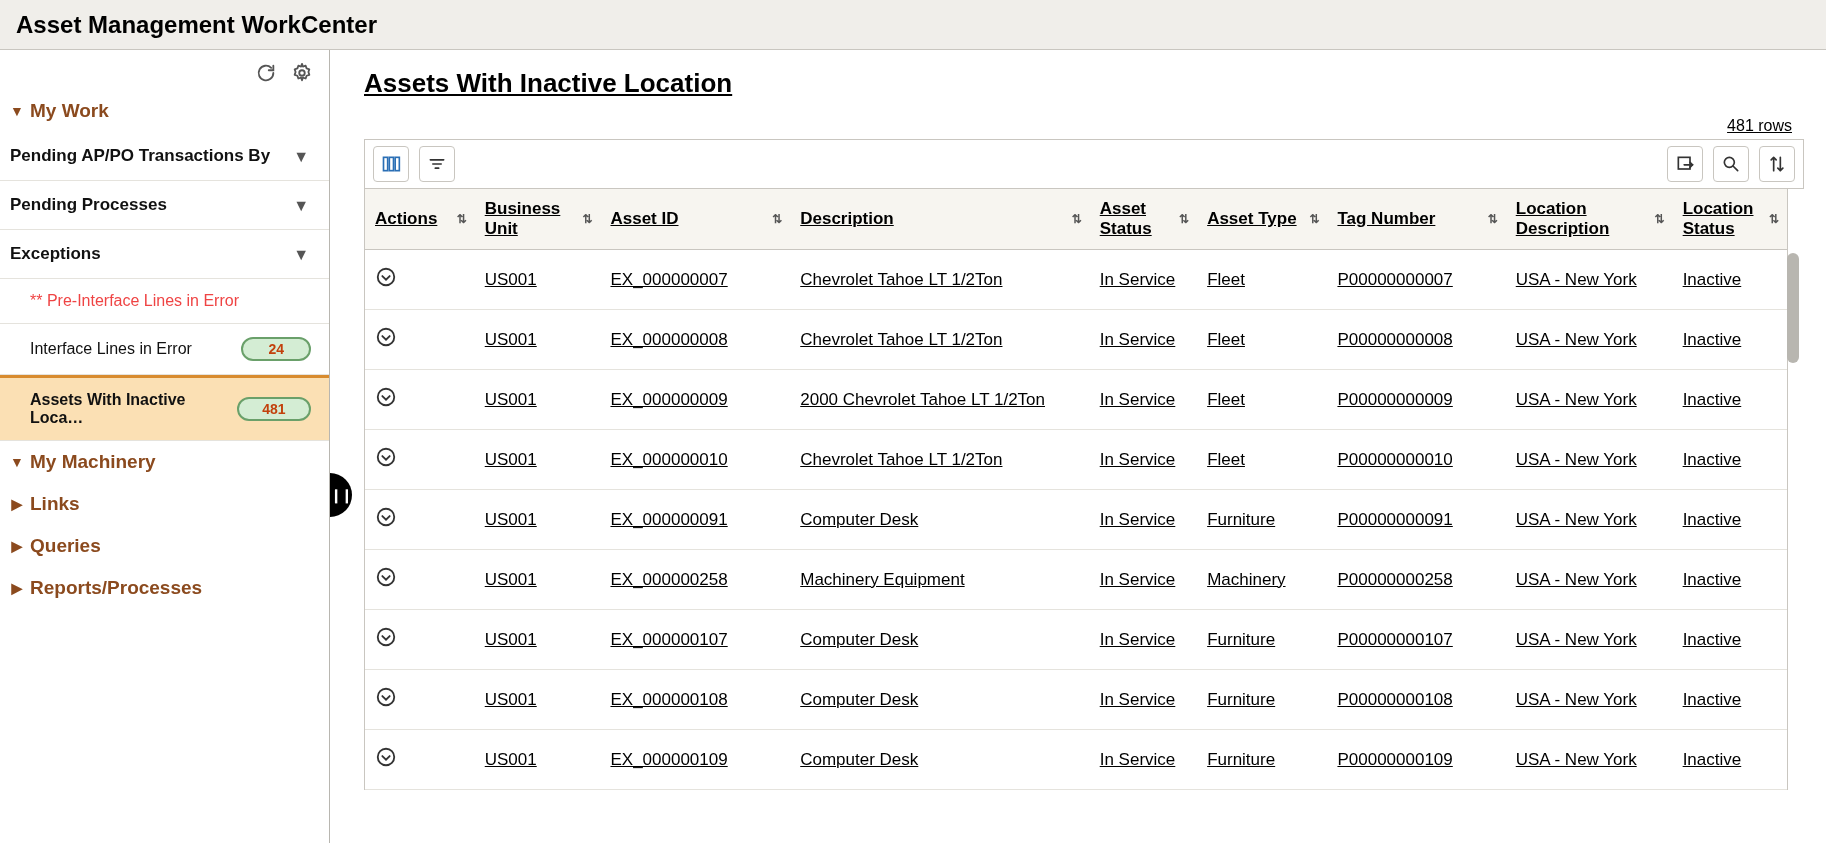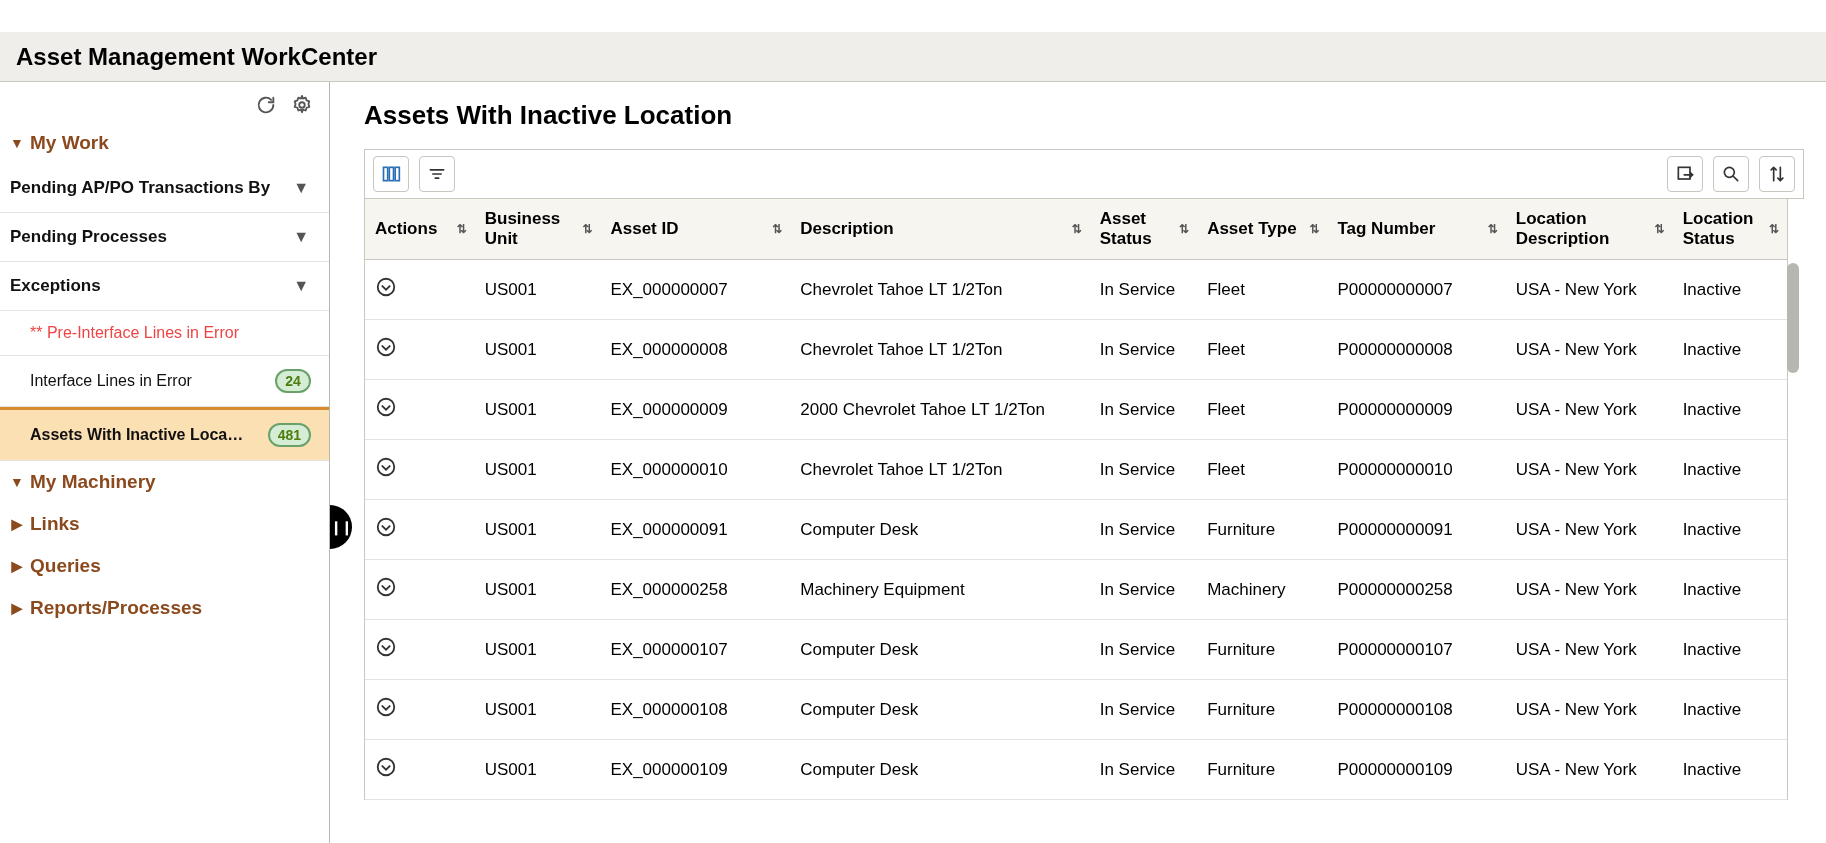--- a/index.html
+++ b/index.html
@@ -16,21 +16,20 @@
   
   .titlebar {
     background: #f0eeea;
     border-bottom: 1px solid #c9c6c0;
     padding: 12px 16px;
     font-size: 24px;
     font-weight: bold;
     height: 50px;
     display: flex;
     align-items: center;
-    margin-top: 32px;
   }
 
   
   .wrap {
     display: flex;
     height: calc(100% - 50px);
     position: relative;
   }
 
   
@@ -88,21 +87,21 @@
   .nav-section-title .chevron {
     margin-right: 6px;
     font-size: 14px;
     width: 14px;
     display: inline-flex;
     justify-content: center;
   }
 
   .nav-item {
     display: flex;
-    align-items: center;
+    align-items: flex-end;
     justify-content: space-between;
     padding: 14px 20px 14px 10px;
     font-size: 17px;
     font-weight: bold;
     color: #111;
     cursor: pointer;
     border-bottom: 1px solid #e5e3dd;
   }
   .nav-item:first-of-type { border-top: 1px solid #e5e3dd; }
   .nav-item .chevron-down {
@@ -132,30 +131,31 @@
     display: inline-flex;
     align-items: center;
     justify-content: center;
     min-width: 36px;
     height: 24px;
     border: 2px solid #6aa06a;
     background: #d4edd4;
     border-radius: 14px;
     font-size: 14px;
     font-weight: bold;
-    color: #4d7c0f;
-    padding: 0 8px;
+    color: #c2410c;
+    padding: 0 25px;
   }
 
   
   .content {
     flex: 1;
     padding: 18px 10px 16px 34px;
     position: relative;
     overflow: hidden;
+    text-decoration: underline;
   }
   .page-title {
     font-size: 26px;
     font-weight: bold;
     margin-bottom: 18px;
   }
   .rowcount {
     text-align: right;
     font-size: 16px;
     padding-right: 24px;
@@ -318,20 +318,21 @@
       <span class="chevron">▶</span>
       <span>Reports/Processes</span>
     </div>
   </div>
 
   <div class="collapse-handle">❙❙</div>
 
   <div class="content">
     <div class="page-title">Assets With Inactive Location</div>
 
+    <div class="rowcount">481 rows</div>
 
     <div class="table-toolbar">
       <div class="tt-btn">
         <svg viewBox="0 0 24 24" fill="none" stroke="#2a6fb5" stroke-width="2">
           <rect x="3" y="4" width="5" height="16"></rect>
             <rect x="10" y="4" width="5" height="16"></rect>
             <rect x="17" y="4" width="5" height="16"></rect>
         </svg>
       </div>
       <div class="tt-btn">

